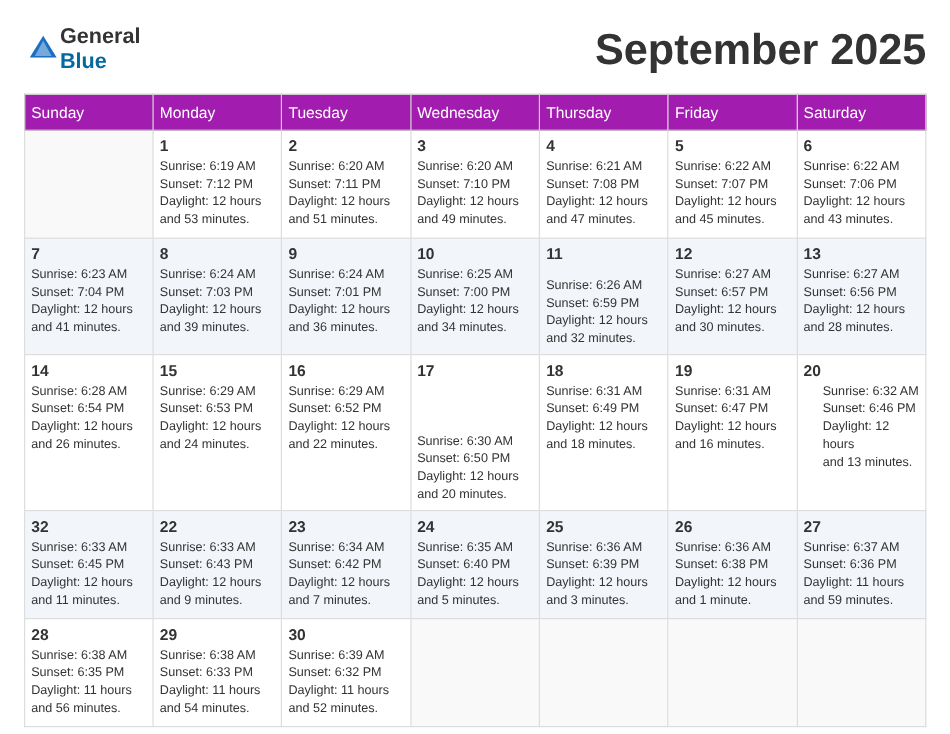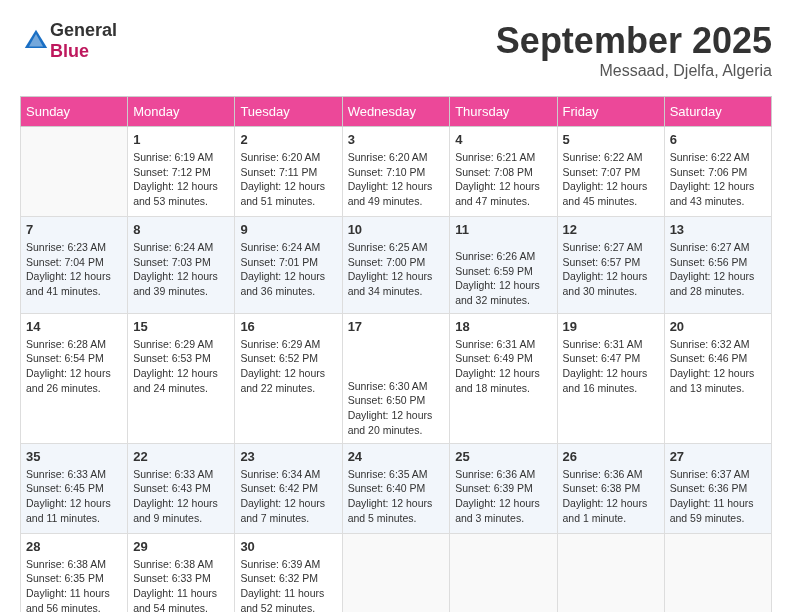--- a/index.html
+++ b/index.html
@@ -22,21 +22,21 @@
     }
     .logo-text-general {
       font-size: 18px;
       font-weight: bold;
       color: #333;
       margin-top: 48px;
     }
     .logo-text-blue {
       font-size: 18px;
       font-weight: bold;
-      color: #be185d;
+      color: #0369a1;
     }
     .logo-icon {
       width: 28px;
       height: 28px;
       margin-left: 2px;
     }
     .title-block {
       text-align: right;
     }
     .month-title {
@@ -47,21 +47,21 @@
     .location-title {
       font-size: 16px;
       color: #555;
     }
     .calendar {
       width: 100%;
       border-collapse: collapse;
       font-size: 11px;
     }
     .calendar th {
-      background-color: #ec4899;
+      background-color: #a21caf;
       color: #fff;
       padding: 7px 5px;
       text-align: left;
       font-size: 13px;
       font-weight: normal;
       border: 1px solid #ccc;
     }
     .calendar td {
       vertical-align: top;
       border: 1px solid #ddd;
@@ -97,21 +97,20 @@
       <polygon points="20,4 36,30 4,30" fill="#1a6fc4"></polygon>
       <polygon points="20,10 30,28 10,28" fill="#fff" opacity="0.4"></polygon>
     </svg>
     <div>
       <span class="logo-text-general">General</span><br>
       <span class="logo-text-blue">Blue</span>
     </div>
   </div>
   <div class="title-block">
     <div class="month-title">September 2025</div>
-    <div class="location-title">Messaad, Djelfa, Algeria</div>
   </div>
 </div>
 
 <table class="calendar">
   <thead>
     <tr id="header-row">
         <th>Sunday</th>
         <th>Monday</th>
         <th>Tuesday</th>
         <th>Wednesday</th>
@@ -255,29 +254,29 @@
         </td>
         <td>
           <span class="day-number">19</span>
           <div class="day-info" style="white-space: pre-line;">Sunrise: 6:31 AM
 Sunset: 6:47 PM
 Daylight: 12 hours
 and 16 minutes.</div>
         </td>
         <td>
           <span class="day-number">20</span>
-          <div class="day-info" style="white-space: pre-line;">Sunrise: 6:32 AM
+          <div class="day-info" style="white-space: pre-line; margin-left: 16px;">Sunrise: 6:32 AM
 Sunset: 6:46 PM
 Daylight: 12 hours
 and 13 minutes.</div>
         </td>
       </tr>
       <tr class="row-alt">
         <td>
-          <span class="day-number">35</span>
+          <span class="day-number">32</span>
           <div class="day-info" style="white-space: pre-line;">Sunrise: 6:33 AM
 Sunset: 6:45 PM
 Daylight: 12 hours
 and 11 minutes.</div>
         </td>
         <td>
           <span class="day-number">22</span>
           <div class="day-info" style="white-space: pre-line;">Sunrise: 6:33 AM
 Sunset: 6:43 PM
 Daylight: 12 hours

